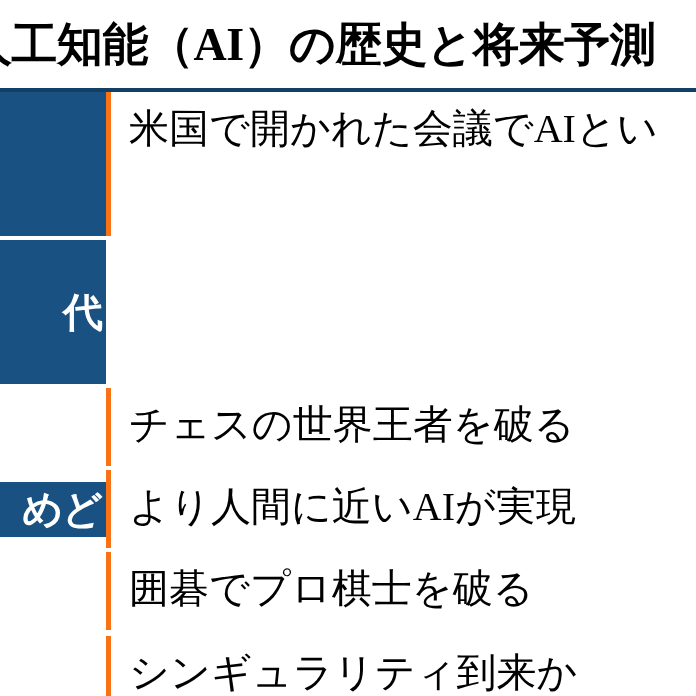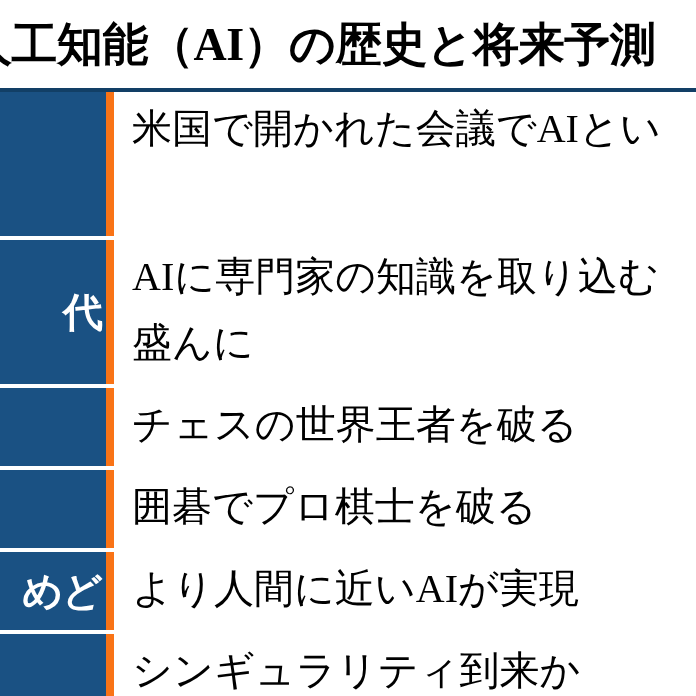--- a/index.html
+++ b/index.html
@@ -82,29 +82,29 @@
     flex: 1 1 auto;
     background: #ffffff;
     color: #000000;
     font-family: "Liberation Serif", serif;
     font-size: 40px;
     line-height: 64px;
     padding: 6px 0 6px 18px;
     box-sizing: border-box;
     overflow: hidden;
     white-space: nowrap;
-    border-left: 8px solid #f97316;
+    border-left: 5px solid #f97316;
   }
   .desc .line {
     display: block;
     white-space: nowrap;
   }
 
   .h-tall { height: 148px; }
-  .h-short { height: 82px; }
+  .h-short { height: 82px; align-items: center; }
 
   .h-tall .desc { line-height: 66px; padding-top: 4px; }
   .h-short .desc { line-height: 70px; padding-top: 2px; }
 </style>
 </head>
 <body>
 
 <div class="figure">
 
   <div class="title">人工知能（AI）の歴史と将来予測</div>
@@ -113,44 +113,40 @@
 
     <div class="row h-tall">
       <div class="era"></div>
       <div class="desc">
         <span class="line">米国で開かれた会議でAIとい</span>
       </div>
     </div>
 
     <div class="row h-tall">
       <div class="era">代</div>
-      <div class="desc">
-        <span class="line">AIに専門家の知識を取り込む</span>
-        <span class="line">盛んに</span>
-      </div>
     </div>
 
     <div class="row h-short">
       <div class="era"></div>
       <div class="desc">
         <span class="line">チェスの世界王者を破る</span>
       </div>
     </div>
 
     <div class="row h-short">
-      <div class="era"></div>
+      <div class="era">めど</div>
       <div class="desc">
-        <span class="line">囲碁でプロ棋士を破る</span>
+        <span class="line">より人間に近いAIが実現</span>
       </div>
     </div>
 
     <div class="row h-short">
-      <div class="era">めど</div>
+      <div class="era"></div>
       <div class="desc">
-        <span class="line">より人間に近いAIが実現</span>
+        <span class="line">囲碁でプロ棋士を破る</span>
       </div>
     </div>
 
     <div class="row h-short">
       <div class="era"></div>
       <div class="desc">
         <span class="line">シンギュラリティ到来か</span>
       </div>
     </div>
 

